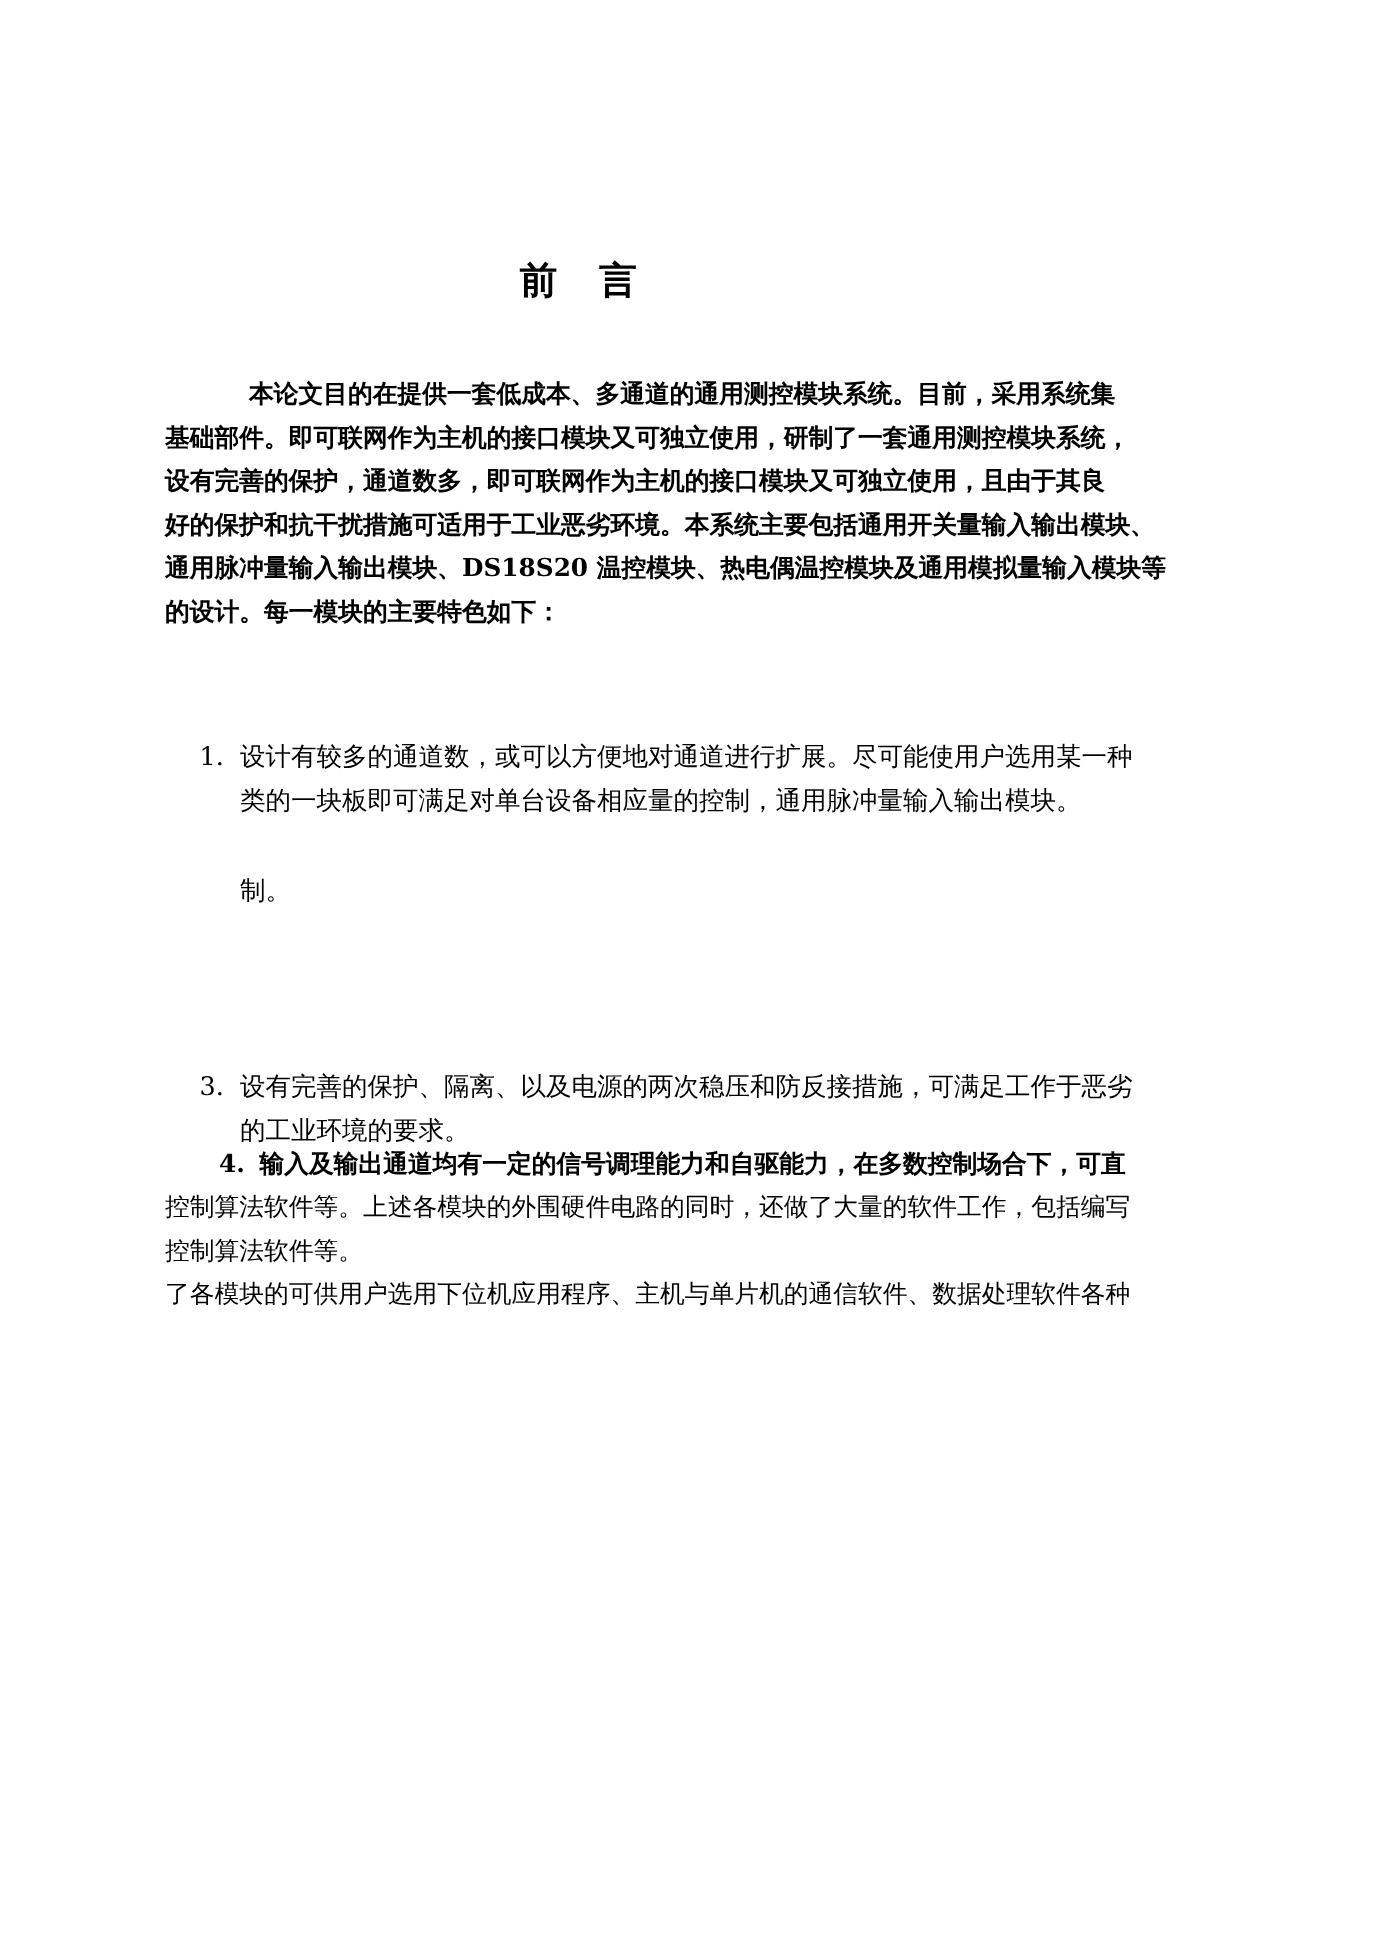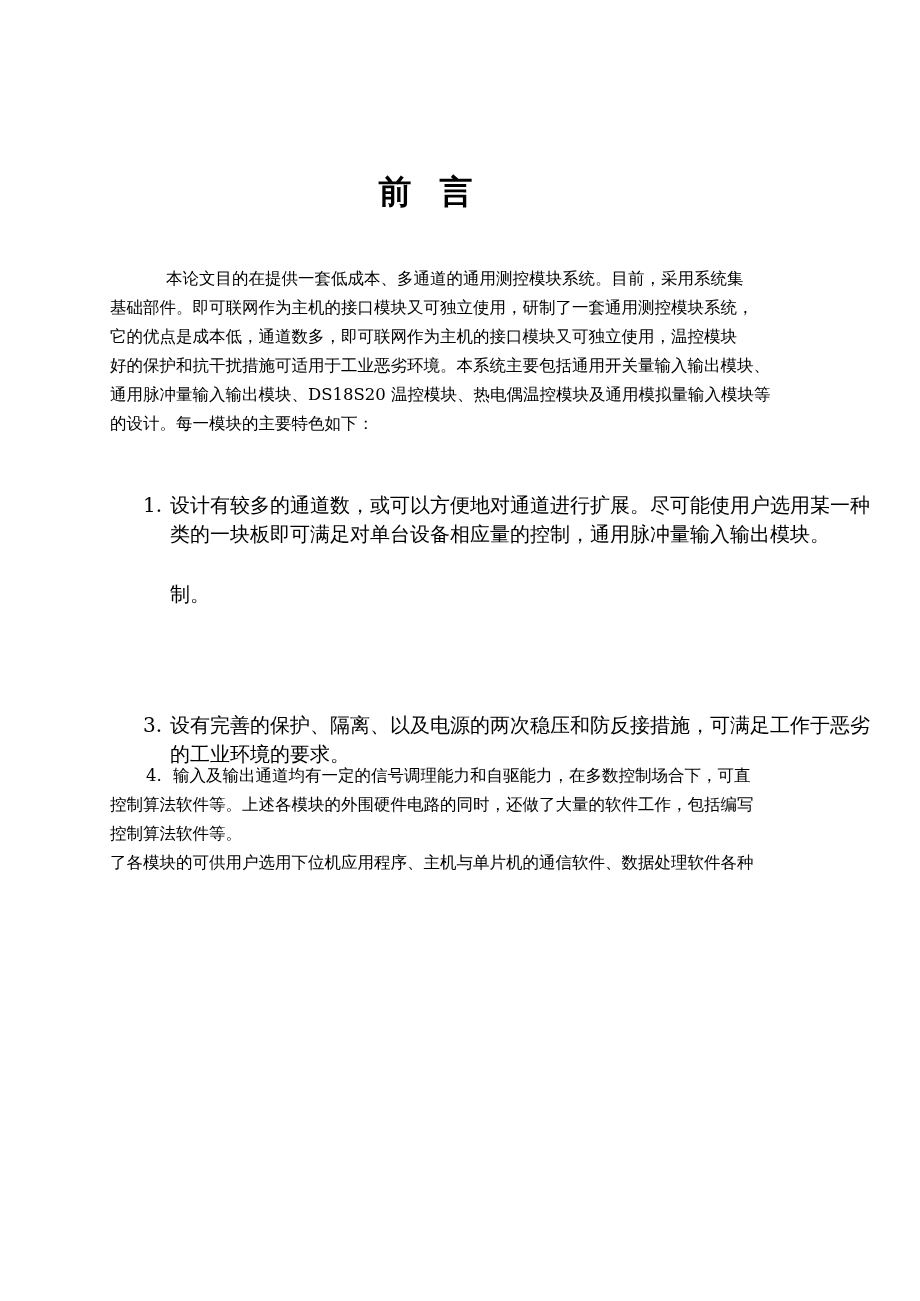--- a/index.html
+++ b/index.html
@@ -22,76 +22,75 @@
       height: 1301px;
     }
     .title {
       position: absolute;
       top: 150px;
       left: 0;
       width: 771px;
       text-align: center;
       font-family: "DejaVu Sans", "Liberation Sans", sans-serif;
       font-weight: bold;
-      font-size: 33px;
+      font-size: 25px;
       letter-spacing: 28px;
       text-indent: 28px;
       line-height: 40px;
-      margin-left: 40px;
     }
     .para {
       position: absolute;
       left: 110px;
       width: 712px;
       font-size: 16.5px;
       line-height: 29px;
       text-align: justify;
       margin: 0;
     }
     .line { display: block; white-space: nowrap; }
-    .intro { top: 264px; }
+    .intro { top: 248px; font-weight: bold; }
     .intro .indent { padding-left: 56px; }
     .item {
       position: absolute;
-      left: 143px;
+      left: 133px;
       width: 680px;
-      font-size: 20px;
+      font-size: 17px;
       line-height: 29px;
       margin: 0;
     }
     .item .num {
       display: inline-block;
       width: 27px;
     }
     .item .cont { padding-left: 27px; }
     .item1 { top: 491px; }
     .item2 { top: 580px; }
     .item3 { top: 671px; margin-top: 40px; }
     .item4-wrap {
       position: absolute;
       left: 110px;
       top: 761px;
       width: 712px;
       font-size: 16.5px;
       line-height: 29px;
       margin: 0;
     }
-    .item4-wrap .indent { padding-left: 36px; }
+    .item4-wrap .indent { padding-left: 36px; font-weight: bold; }
   </style>
 </head>
 <body>
 
 <div class="page">
 
   <h1 class="title">前言</h1>
 
   <div class="para intro">
     <span class="line indent">本论文目的在提供一套低成本、多通道的通用测控模块系统。目前，采用系统集</span>
     <span class="line">基础部件。即可联网作为主机的接口模块又可独立使用，研制了一套通用测控模块系统，</span>
-    <span class="line">它的优点是成本低，通道数多，即可联网作为主机的接口模块又可独立使用，温控模块</span>
+    <span class="line">设有完善的保护，通道数多，即可联网作为主机的接口模块又可独立使用，且由于其良</span>
     <span class="line">好的保护和抗干扰措施可适用于工业恶劣环境。本系统主要包括通用开关量输入输出模块、</span>
     <span class="line">通用脉冲量输入输出模块、DS18S20 温控模块、热电偶温控模块及通用模拟量输入模块等</span>
     <span class="line">的设计。每一模块的主要特色如下：</span>
   </div>
 
   <div class="item item1">
     <span class="line">
       <span class="num">1.</span><span>设计有较多的通道数，或可以方便地对通道进行扩展。尽可能使用户选用某一种</span>
     </span>
     <span class="line cont">类的一块板即可满足对单台设备相应量的控制，通用脉冲量输入输出模块。</span>

